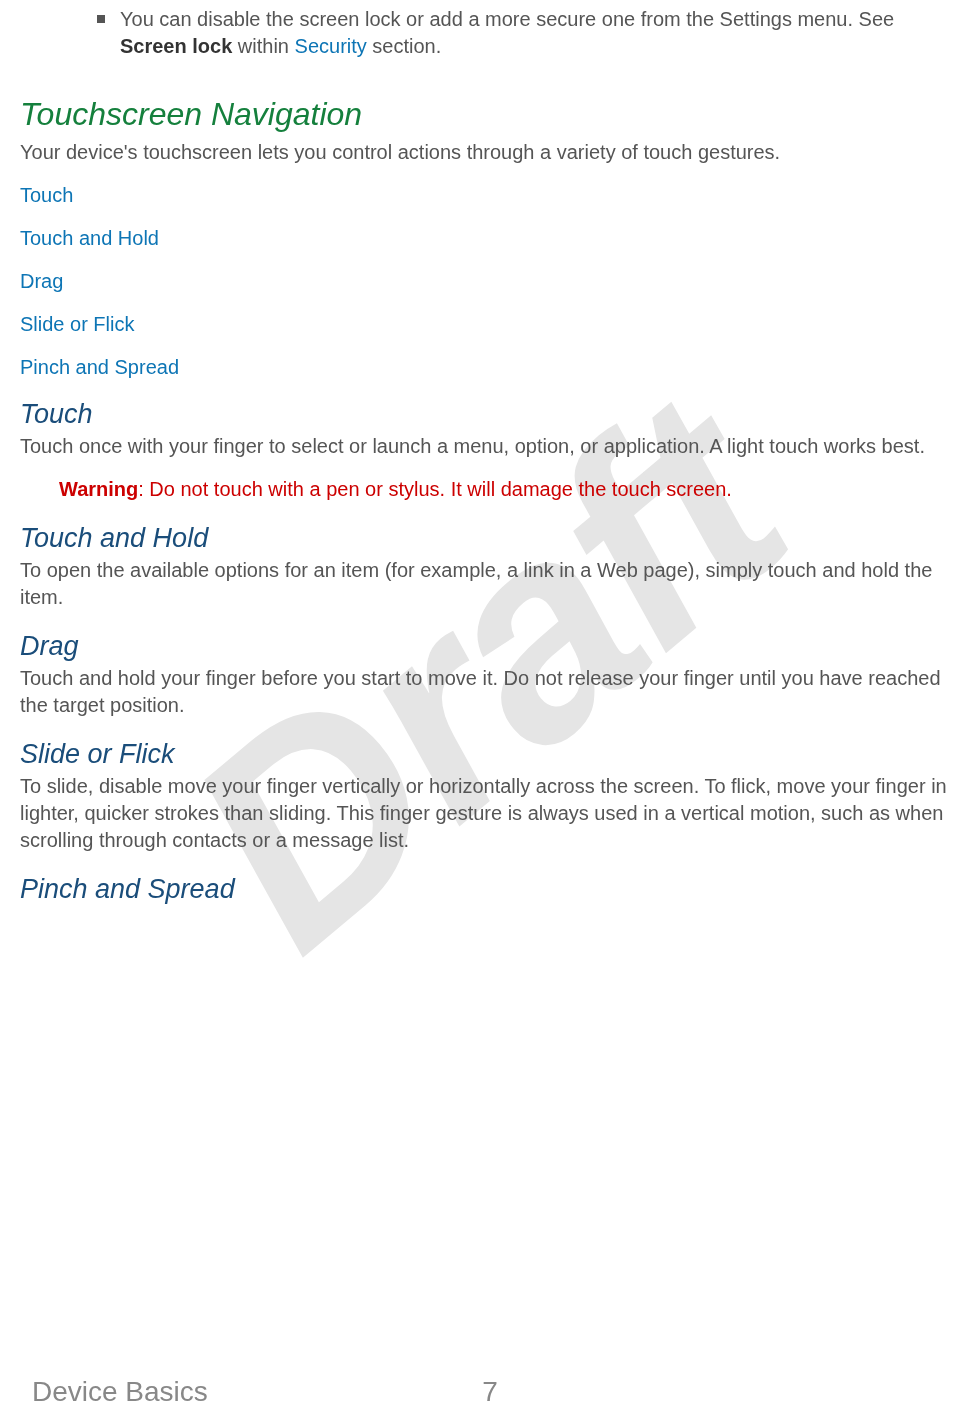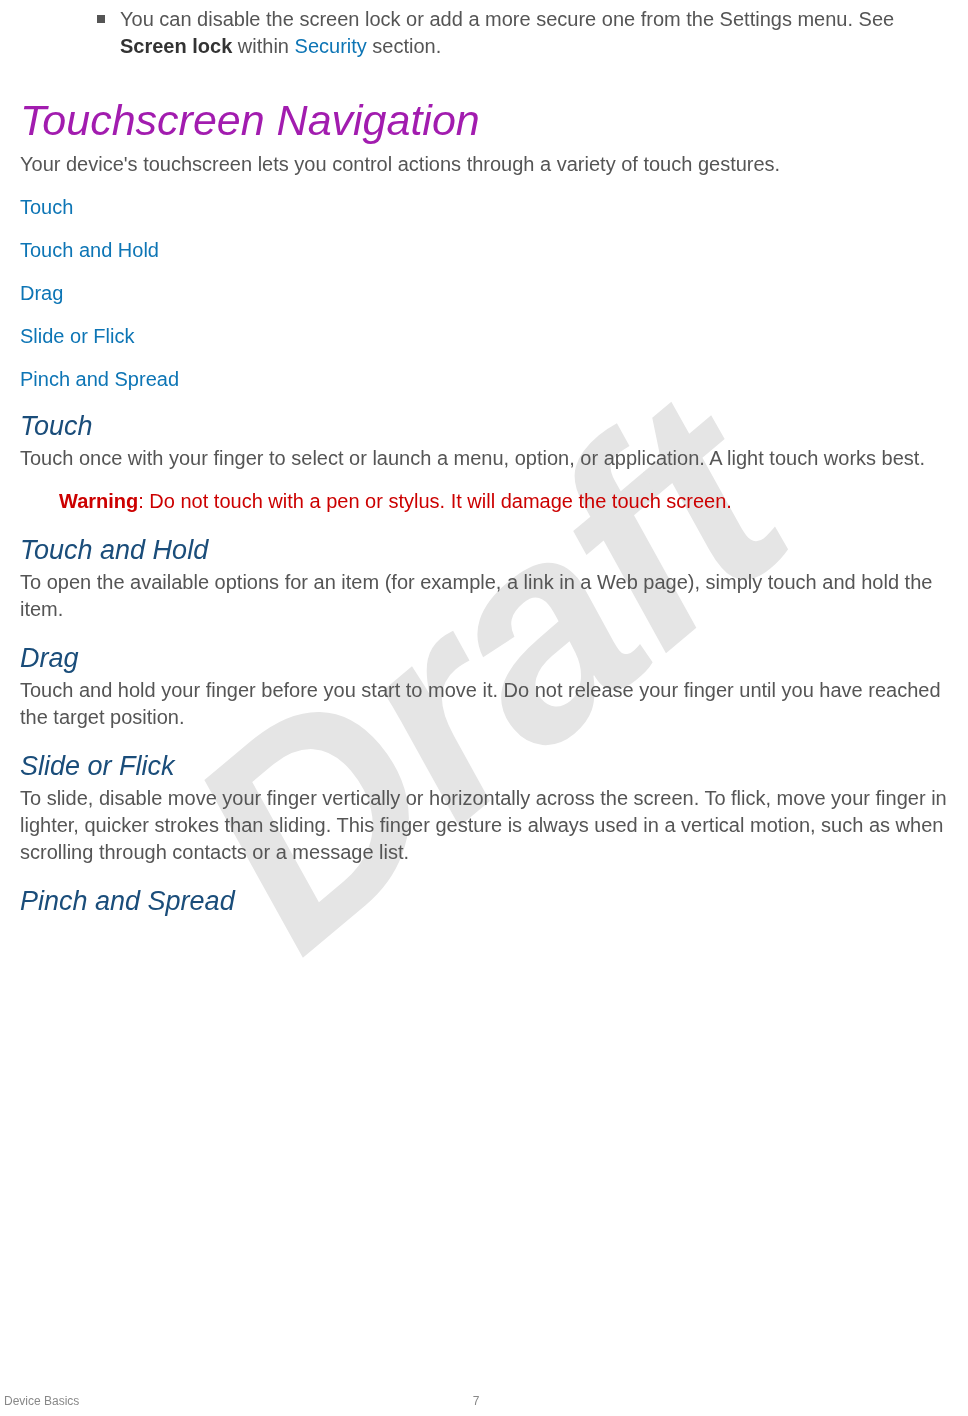--- a/index.html
+++ b/index.html
@@ -53,24 +53,24 @@
     }
     .bold {
       font-weight: bold;
       color: #333;
     }
     .link {
       color: #0d75b5;
       cursor: pointer;
     }
     h1.main-heading {
-      font-size: 43px;
+      font-size: 32px;
       font-style: italic;
       font-weight: normal;
-      color: #a21caf;
+      color: #15803d;
       margin-top: 36px;
       margin-bottom: 6px;
     }
     p.intro {
       color: #555;
       line-height: 1.35;
       margin-bottom: 18px;
     }
     .toc-link {
       color: #0d75b5;
@@ -98,25 +98,25 @@
       color: #cc0000;
       font-weight: bold;
       margin-left: 39px;
     }
     .warning-text {
       color: #cc0000;
     }
     .footer {
       position: absolute;
       bottom: 8px;
-      left: 4px;
+      left: 32px;
       right: 20px;
       display: flex;
       color: #888;
-      font-size: 12px;
+      font-size: 28px;
     }
     .footer-left {
       flex: 0 0 auto;
     }
     .footer-page {
       position: absolute;
       left: 50%;
       transform: translateX(-50%);
     }
   </style>

